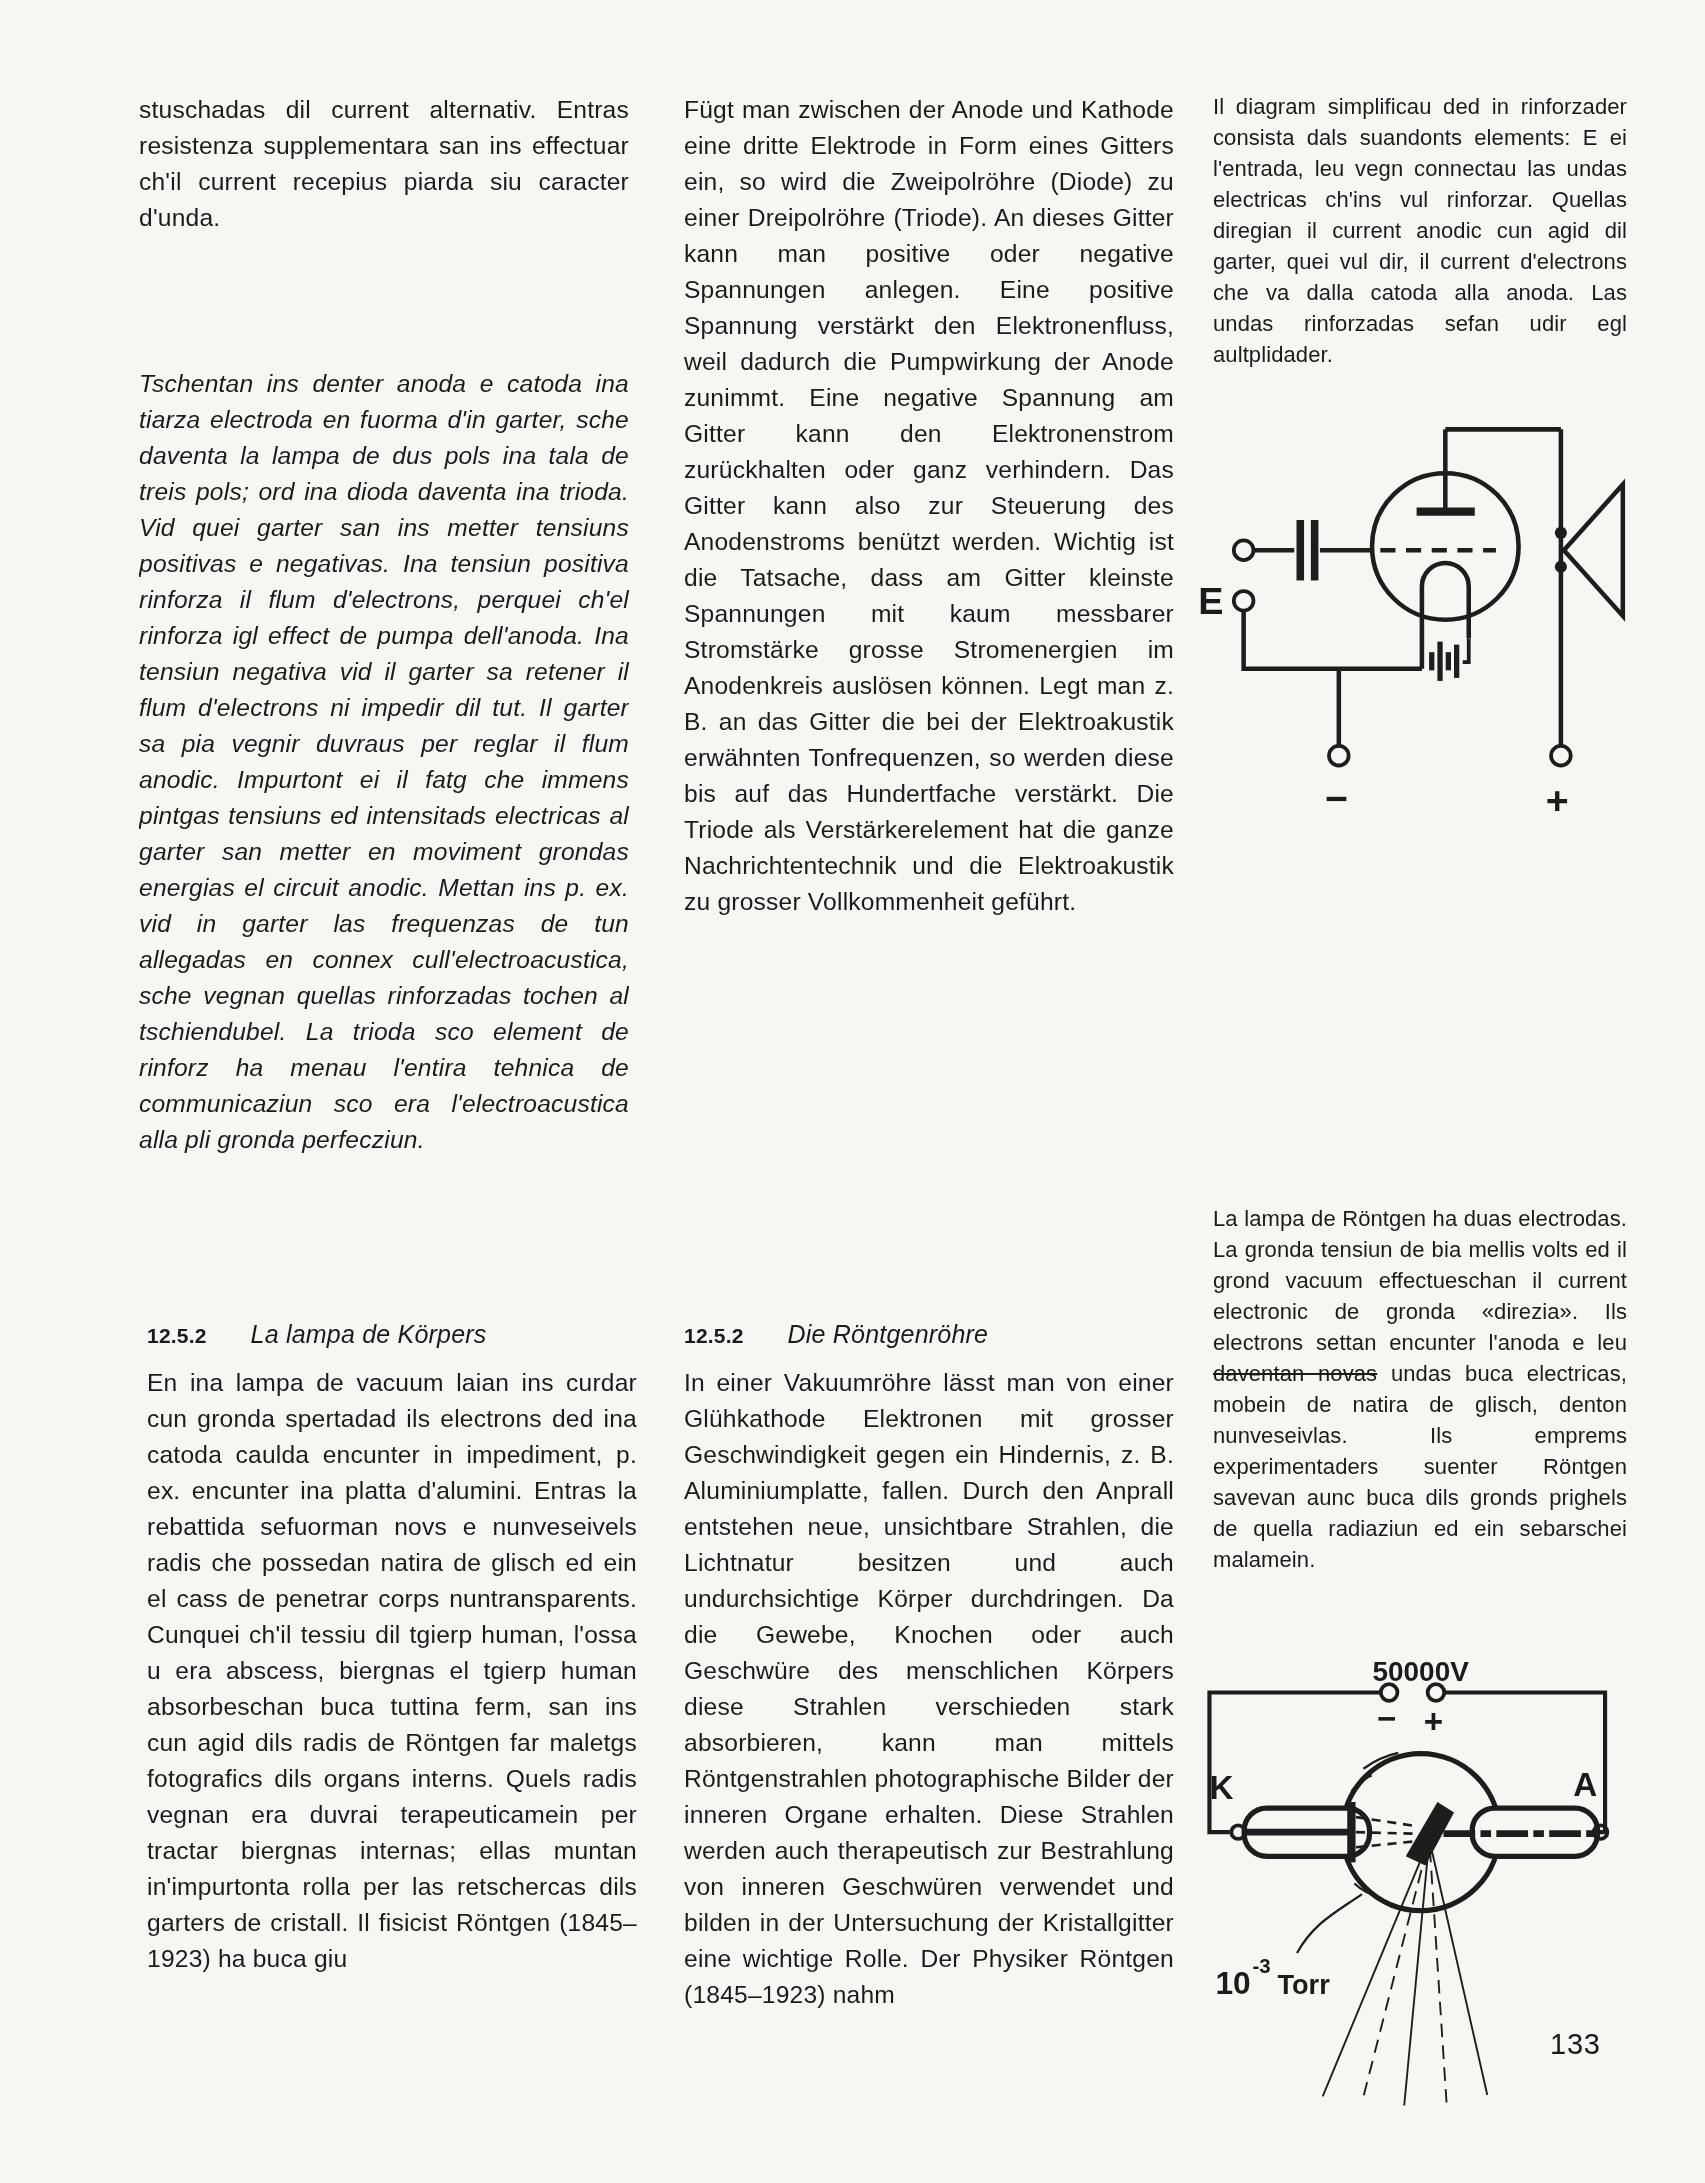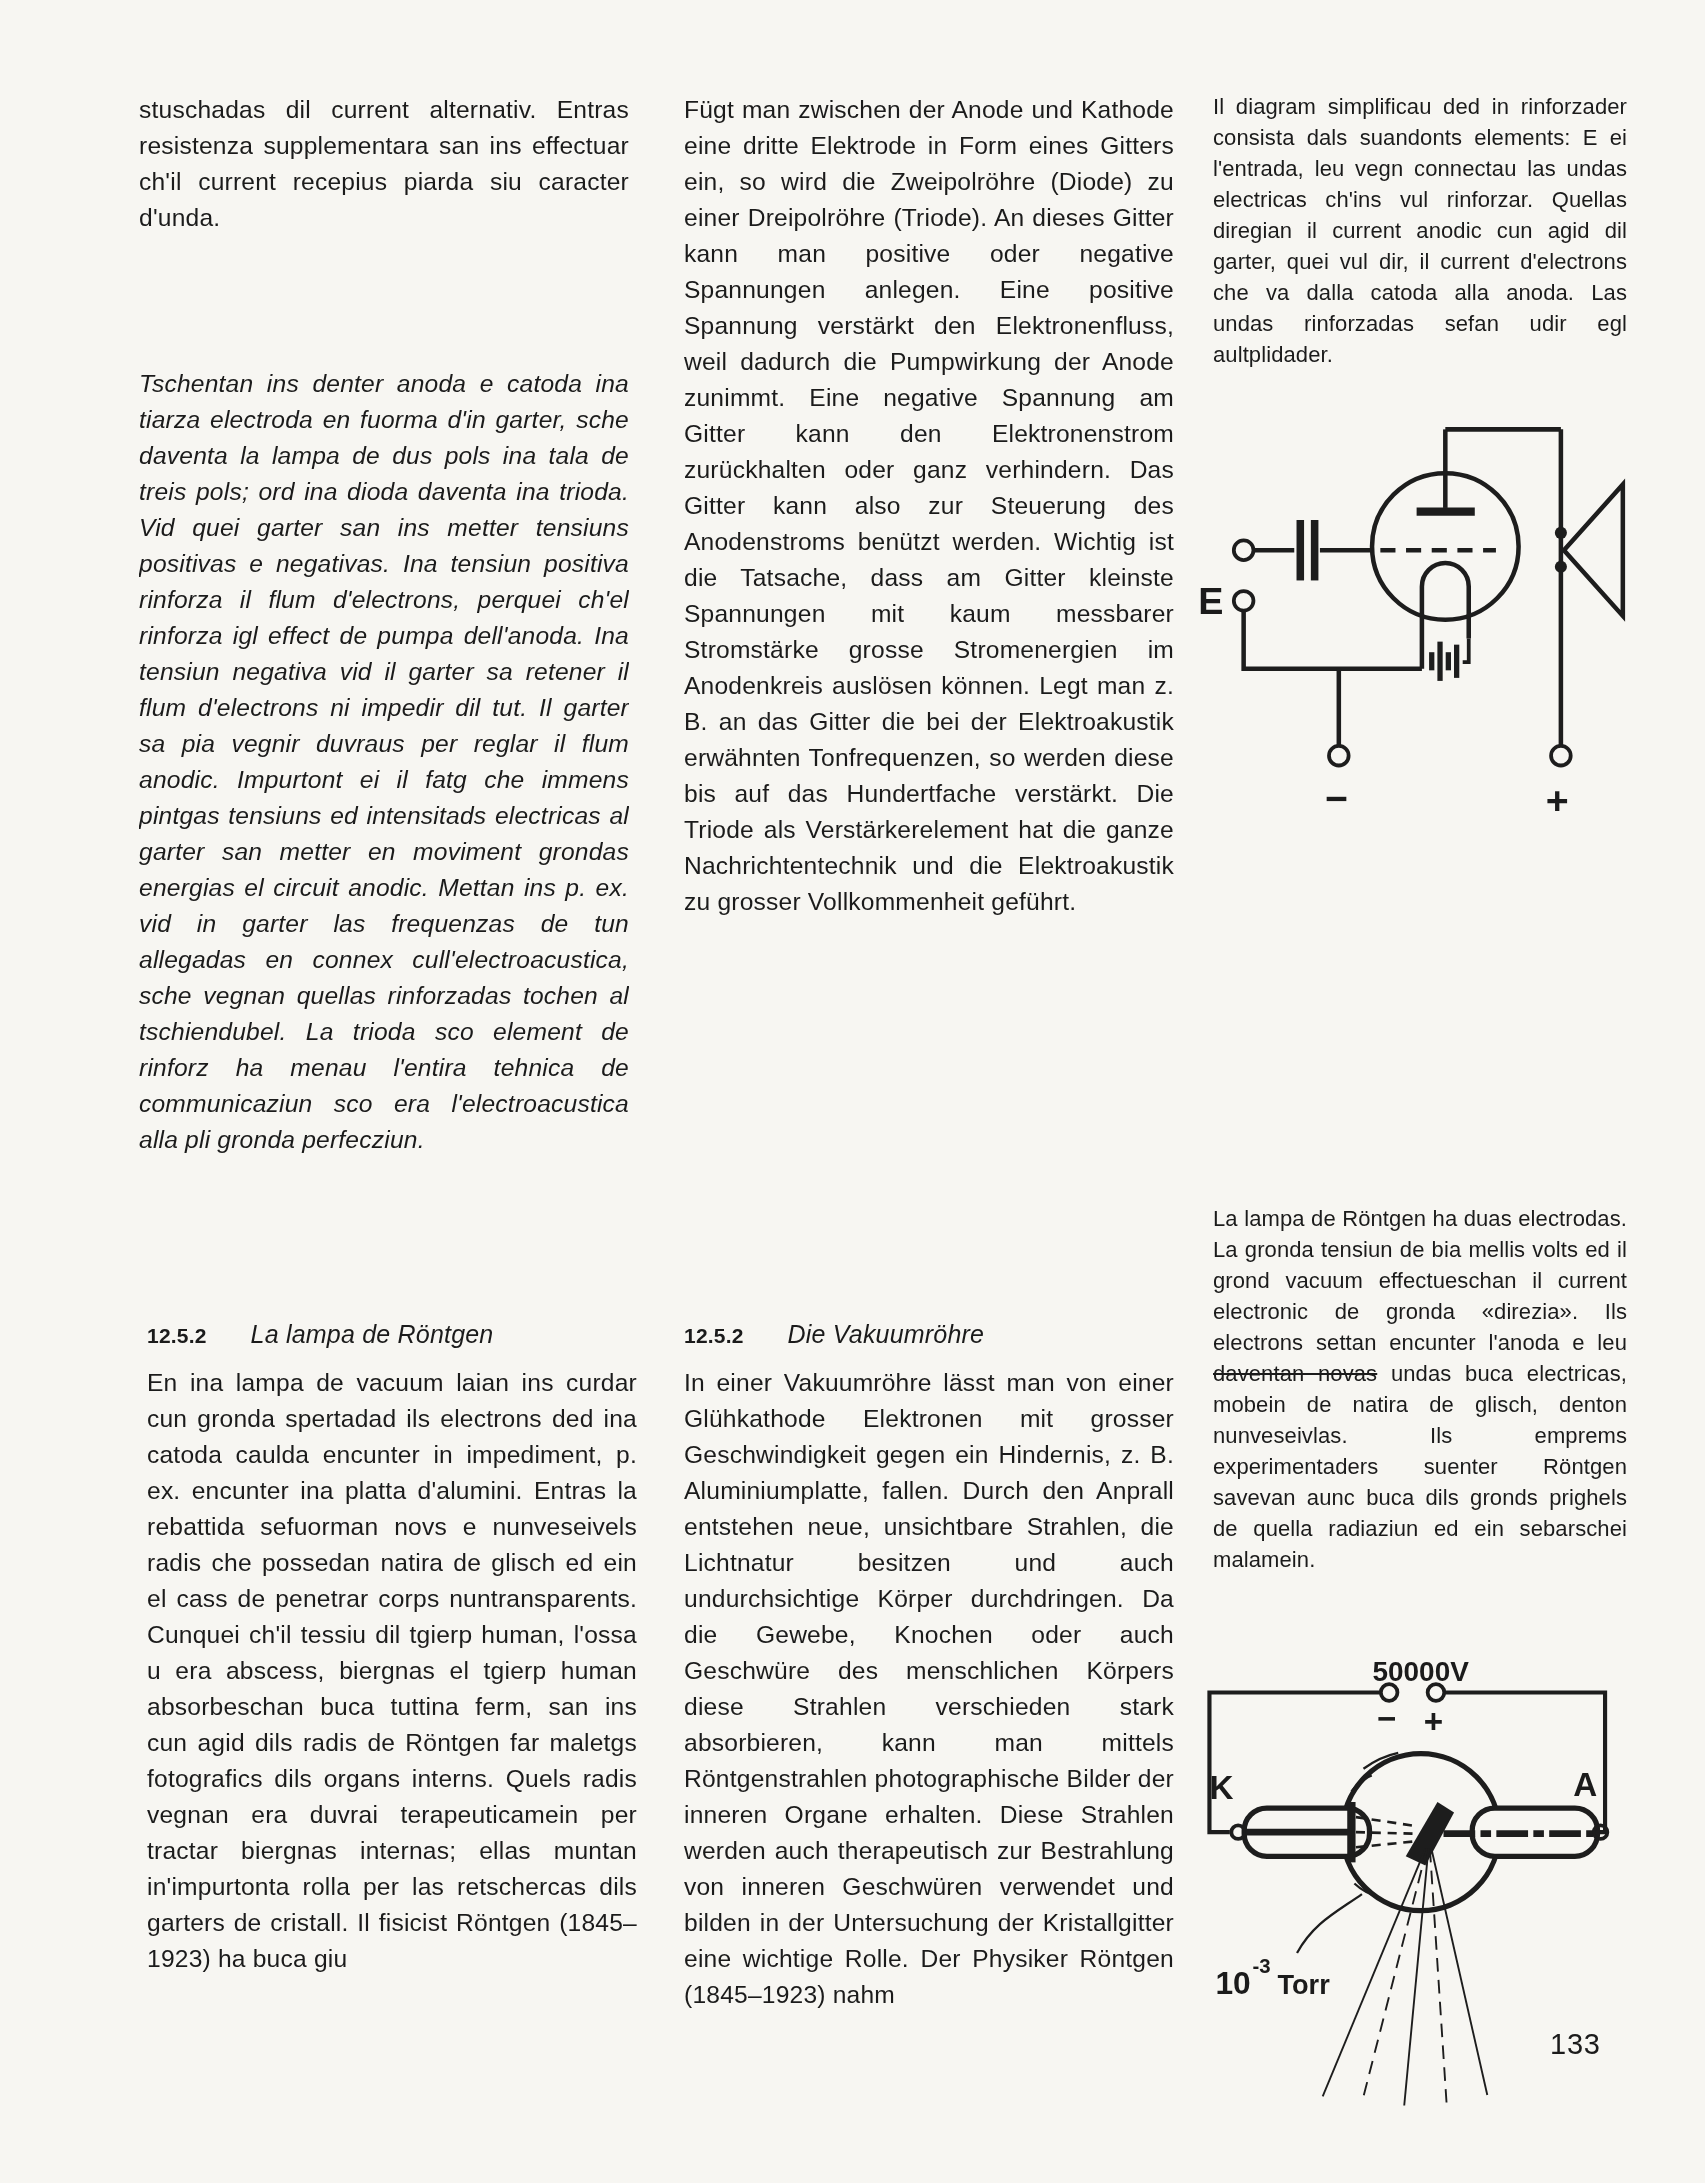--- a/index.html
+++ b/index.html
@@ -30,33 +30,33 @@
 <body>
 
 <div class="col body-lg clip" style="left:139px;top:92px;width:490px;height:1200px;">
   <p>stuschadas dil current alternativ. Entras resistenza supplementara san ins effectuar ch'il current recepius piarda siu caracter d'unda.</p>
   <p class="gap-before">Tschentan ins denter anoda e catoda ina tiarza electroda en fuorma d'in garter, sche daventa la lampa de dus pols ina tala de treis pols; ord ina dioda daventa ina trioda. Vid quei garter san ins metter tensiuns positivas e negativas. Ina tensiun positiva rinforza il flum d'electrons, perquei ch'el rinforza igl effect de pumpa dell'anoda. Ina tensiun negativa vid il garter sa retener il flum d'electrons ni impedir dil tut. Il garter sa pia vegnir duvraus per reglar il flum anodic. Impurtont ei il fatg che immens pintgas tensiuns ed intensitads electricas al garter san metter en moviment grondas energias el circuit anodic. Mettan ins p. ex. vid in garter las frequenzas de tun allegadas en connex cull'electroacustica, sche vegnan quellas rinforzadas tochen al tschiendubel. La trioda sco element de rinforz ha menau l'entira tehnica de communicaziun sco era l'electroacustica alla pli gronda perfecziun.</p>
 </div>
 
 <div class="col body-lg" style="left:147px;top:1316px;width:490px;">
   <div class="section-head">
     <span class="section-num">12.5.2</span>
-    <span class="section-title">La lampa de Röntgen</span>
+    <span class="section-title">La lampa de Körpers</span>
   </div>
   <p>En ina lampa de vacuum laian ins curdar cun gronda spertadad ils electrons ded ina catoda caulda encunter in impediment, p. ex. encunter ina platta d'alumini. Entras la rebattida sefuorman novs e nunveseivels radis che possedan natira de glisch ed ein el cass de penetrar corps nuntransparents. Cunquei ch'il tessiu dil tgierp human, l'ossa u era abscess, biergnas el tgierp human absorbeschan buca tuttina ferm, san ins cun agid dils radis de Röntgen far maletgs fotografics dils organs interns. Quels radis vegnan era duvrai terapeuticamein per tractar biergnas internas; ellas muntan in'impurtonta rolla per las retschercas dils garters de cristall. Il fisicist Röntgen (1845–1923) ha buca giu</p>
 </div>
 
 <div class="col body-lg clip" style="left:684px;top:92px;width:490px;height:1200px;">
   <p>Fügt man zwischen der Anode und Kathode eine dritte Elektrode in Form eines Gitters ein, so wird die Zweipolröhre (Diode) zu einer Dreipolröhre (Triode). An dieses Gitter kann man positive oder negative Spannungen anlegen. Eine positive Spannung verstärkt den Elektronenfluss, weil dadurch die Pumpwirkung der Anode zunimmt. Eine negative Spannung am Gitter kann den Elektronenstrom zurückhalten oder ganz verhindern. Das Gitter kann also zur Steuerung des Anodenstroms benützt werden. Wichtig ist die Tatsache, dass am Gitter kleinste Spannungen mit kaum messbarer Stromstärke grosse Stromenergien im Anodenkreis auslösen können. Legt man z. B. an das Gitter die bei der Elektroakustik erwähnten Tonfrequenzen, so werden diese bis auf das Hundertfache verstärkt. Die Triode als Verstärkerelement hat die ganze Nachrichtentechnik und die Elektroakustik zu grosser Vollkommenheit geführt.</p>
 </div>
 
 <div class="col body-lg" style="left:684px;top:1316px;width:490px;">
   <div class="section-head">
     <span class="section-num">12.5.2</span>
-    <span class="section-title">Die Vakuumröhre</span>
+    <span class="section-title">Die Röntgenröhre</span>
   </div>
   <p>In einer Vakuumröhre lässt man von einer Glühkathode Elektronen mit grosser Geschwindigkeit gegen ein Hindernis, z. B. Aluminiumplatte, fallen. Durch den Anprall entstehen neue, unsichtbare Strahlen, die Lichtnatur besitzen und auch undurchsichtige Körper durchdringen. Da die Gewebe, Knochen oder auch Geschwüre des menschlichen Körpers diese Strahlen verschieden stark absorbieren, kann man mittels Röntgenstrahlen photographische Bilder der inneren Organe erhalten. Diese Strahlen werden auch therapeutisch zur Bestrahlung von inneren Geschwüren verwendet und bilden in der Untersuchung der Kristallgitter eine wichtige Rolle. Der Physiker Röntgen (1845–1923) nahm</p>
 </div>
 
 <div class="col body-sm" style="left:1213px;top:91px;width:414px;">
   <p>Il diagram simplificau ded in rinforzader consista dals suandonts elements: E ei l'entrada, leu vegn connectau las undas electricas ch'ins vul rinforzar. Quellas diregian il current anodic cun agid dil garter, quei vul dir, il current d'electrons che va dalla catoda alla anoda. Las undas rinforzadas sefan udir egl aultplidader.</p>
 </div>
 
 <div class="fig" style="left:1186px;top:412px;width:499px;height:423px;">
   <svg width="499" height="423" viewBox="0 0 660 560">

